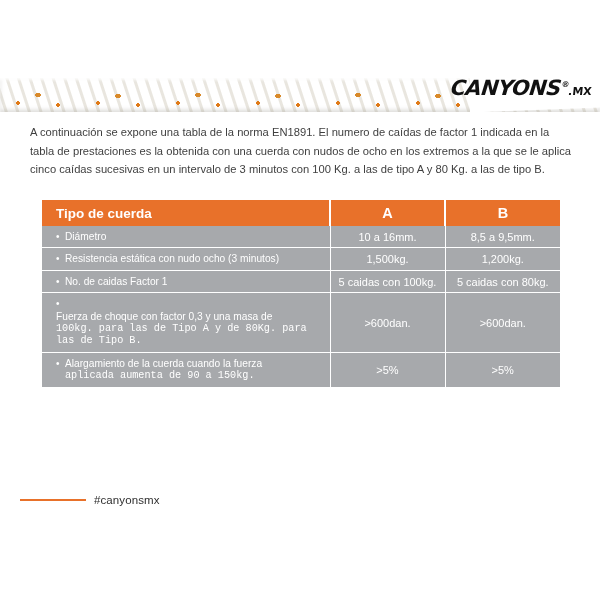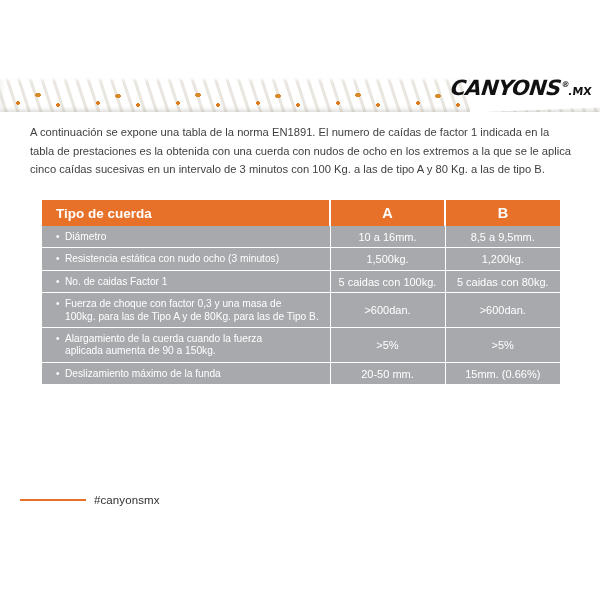--- a/index.html
+++ b/index.html
@@ -168,21 +168,21 @@
     width: 9px;
     color: #ffffff;
     font-size: 10px;
     vertical-align: top;
   }
   td.label .ltext {
     display: inline-block;
     vertical-align: top;
     max-width: 260px;
   }
-  td.label .ltext .l2 { display: block; }
+  td.label .ltext .l2 { display: block; font-family: Liberation Mono, monospace; }
 
   td.val {
     text-align: center;
     font-size: 11px;
     padding-left: 2px;
     padding-right: 2px;
   }
 
   
   .footer {
@@ -248,24 +248,19 @@
     <tr>
       <td class="label"><span class="bullet">•</span><span class="ltext"><span>Fuerza de choque con factor 0,3 y una masa de</span><span class="l2">100kg. para las de Tipo A y de 80Kg. para las de Tipo B.</span></span></td>
       <td class="val">&gt;600dan.</td>
       <td class="val last">&gt;600dan.</td>
     </tr>
     <tr>
       <td class="label"><span class="bullet">•</span><span class="ltext"><span>Alargamiento de la cuerda cuando la fuerza</span><span class="l2">aplicada aumenta de 90 a 150kg.</span></span></td>
       <td class="val">&gt;5%</td>
       <td class="val last">&gt;5%</td>
     </tr>
-    <tr>
-      <td class="label"><span class="bullet">•</span><span class="ltext"><span>Deslizamiento máximo de la funda</span></span></td>
-      <td class="val">20-50 mm.</td>
-      <td class="val last">15mm. (0.66%)</td>
-    </tr>
   </tbody>
 </table>
 
 <div class="footer">
   <div class="footer-rule"></div>
   <div class="footer-tag">#canyonsmx</div>
 </div>
 
 </body></html>

